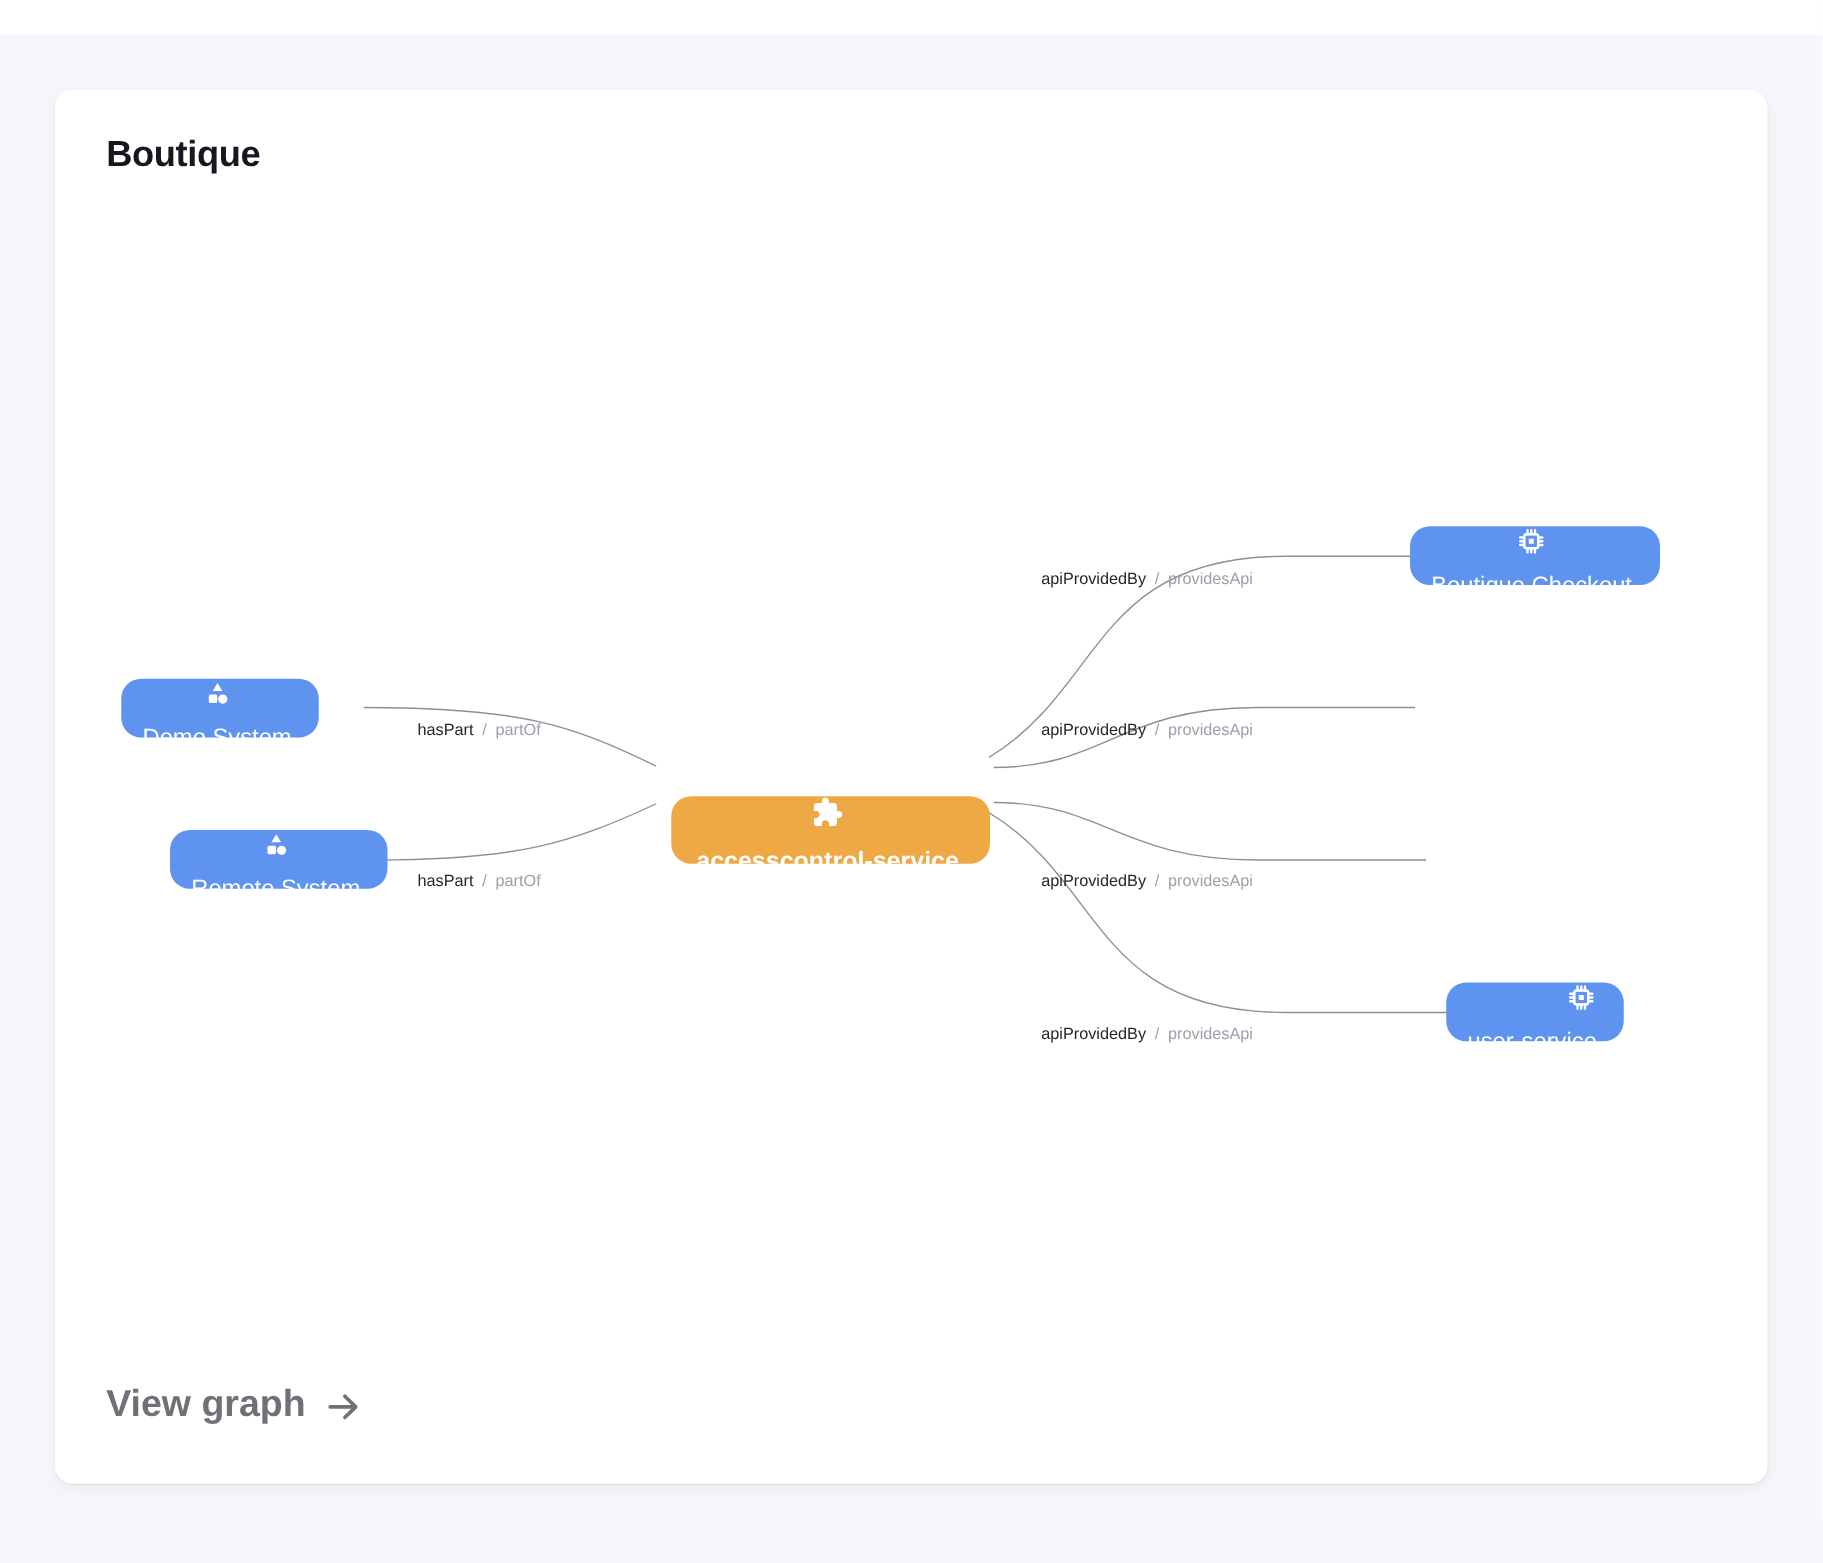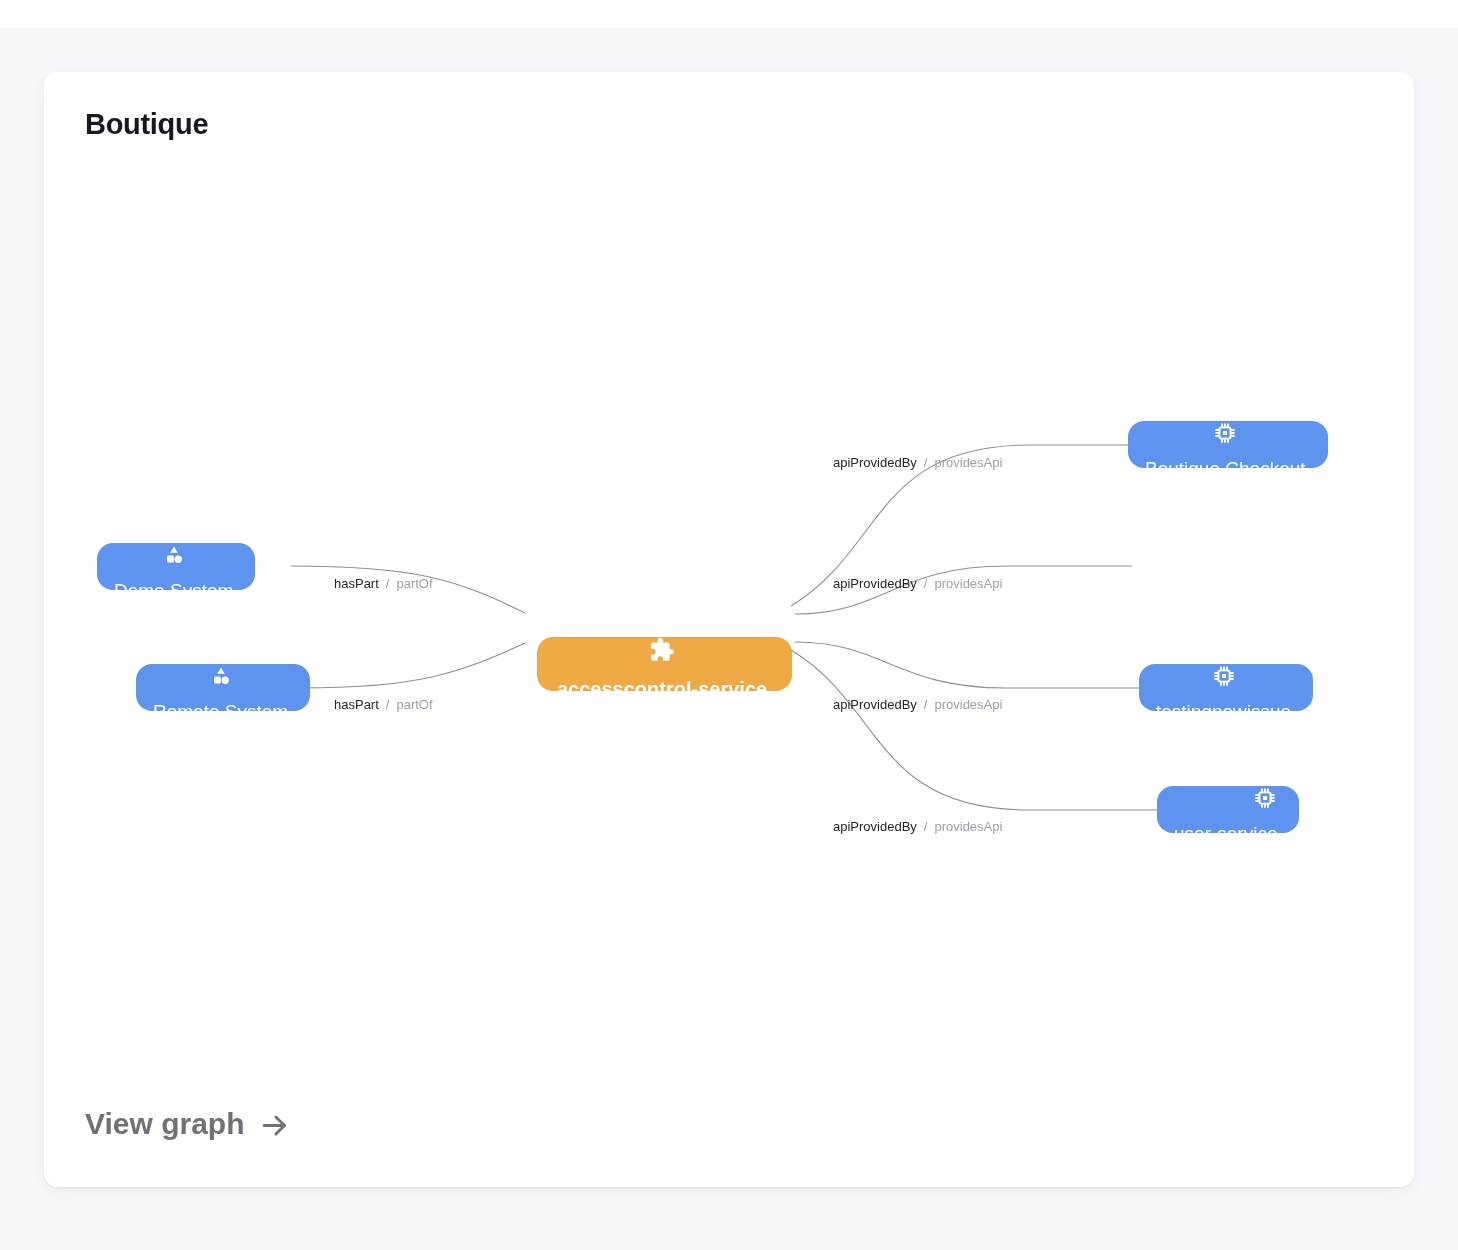--- a/index.html
+++ b/index.html
@@ -111,28 +111,20 @@
     <div class="node blue" style="left:1084px; top:349px;">
       <svg width="24" height="24" viewBox="0 0 24 24">
         <rect x="6.4" y="6.4" width="11.2" height="11.2" rx="2" fill="none" stroke="#fff" stroke-width="1.9"></rect>
         <rect x="10" y="10" width="4" height="4" fill="#fff"></rect>
         <path stroke="#fff" stroke-width="1.9" stroke-linecap="round" d="M9 3.1V6.4 M12 3.1V6.4 M15 3.1V6.4 M9 17.6V20.9 M12 17.6V20.9 M15 17.6V20.9 M3.1 9H6.4 M3.1 12H6.4 M3.1 15H6.4 M17.6 9H20.9 M17.6 12H20.9 M17.6 15H20.9"></path>
       </svg>
       <span>Boutique Checkout</span>
     </div>
 
 
-    <div class="node blue" style="left:1095px; top:592px;">
-      <svg width="24" height="24" viewBox="0 0 24 24">
-        <rect x="6.4" y="6.4" width="11.2" height="11.2" rx="2" fill="none" stroke="#fff" stroke-width="1.9"></rect>
-        <rect x="10" y="10" width="4" height="4" fill="#fff"></rect>
-        <path stroke="#fff" stroke-width="1.9" stroke-linecap="round" d="M9 3.1V6.4 M12 3.1V6.4 M15 3.1V6.4 M9 17.6V20.9 M12 17.6V20.9 M15 17.6V20.9 M3.1 9H6.4 M3.1 12H6.4 M3.1 15H6.4 M17.6 9H20.9 M17.6 12H20.9 M17.6 15H20.9"></path>
-      </svg>
-      <span>testingnewissue</span>
-    </div>
 
     <div class="node blue" style="left:1113px; top:714px;align-items:flex-end;">
       <svg width="24" height="24" viewBox="0 0 24 24">
         <rect x="6.4" y="6.4" width="11.2" height="11.2" rx="2" fill="none" stroke="#fff" stroke-width="1.9"></rect>
         <rect x="10" y="10" width="4" height="4" fill="#fff"></rect>
         <path stroke="#fff" stroke-width="1.9" stroke-linecap="round" d="M9 3.1V6.4 M12 3.1V6.4 M15 3.1V6.4 M9 17.6V20.9 M12 17.6V20.9 M15 17.6V20.9 M3.1 9H6.4 M3.1 12H6.4 M3.1 15H6.4 M17.6 9H20.9 M17.6 12H20.9 M17.6 15H20.9"></path>
       </svg>
       <span>user-service</span>
     </div>
 

